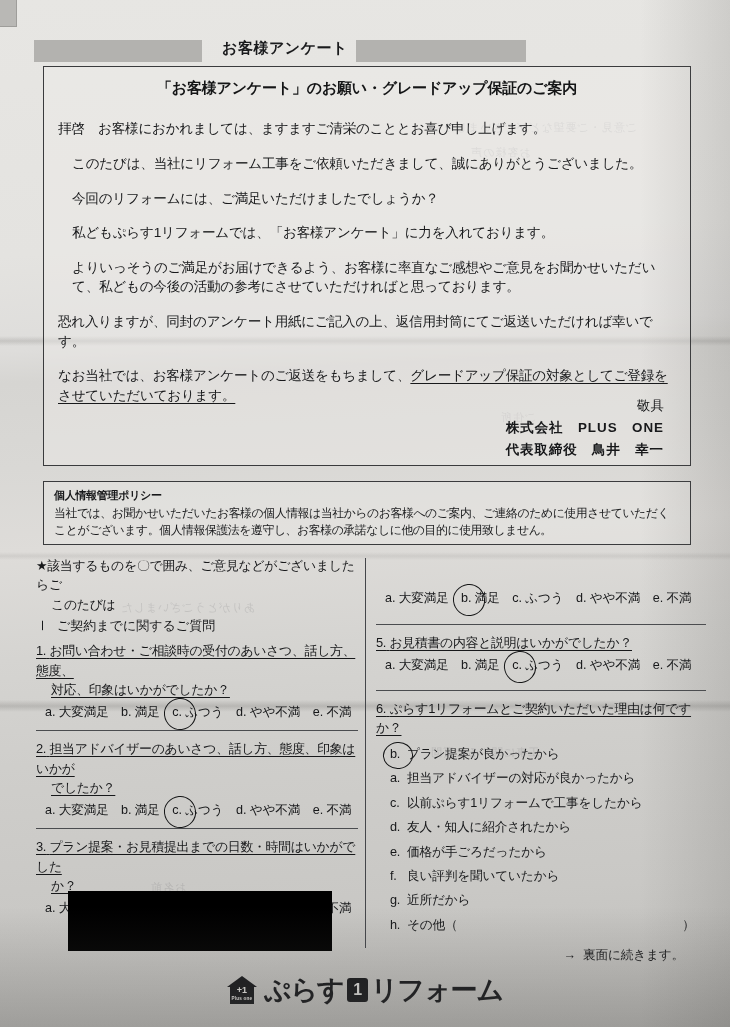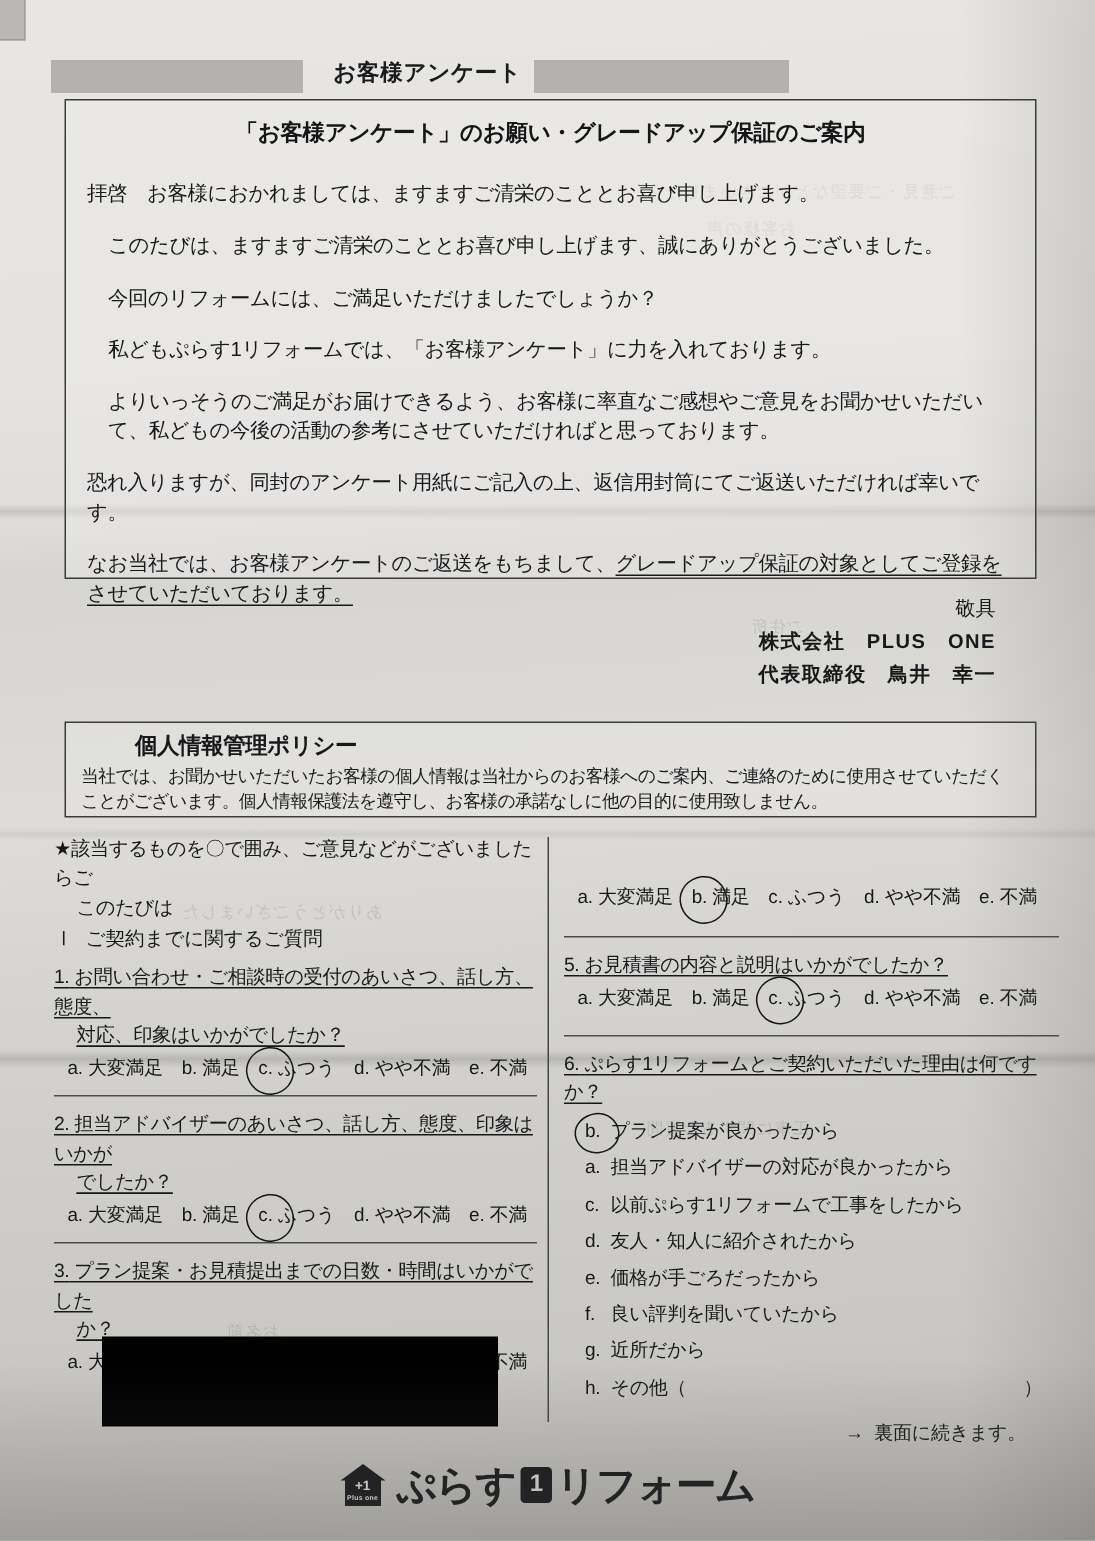--- a/index.html
+++ b/index.html
@@ -83,21 +83,21 @@
     font-size: 15px;
     font-weight: 700;
     letter-spacing: 0.5px;
     color: #1a1b1d;
   }
 
   
   .letter-box {
     position: absolute;
     left: 43px; top: 66px;
-    width: 648px; height: 320px;
+    width: 648px; height: 400px;
     border: 1.4px solid #3a3b3d;
     background: rgba(238,237,234,0.42);
     box-sizing: border-box;
   }
   .letter-title {
     position: absolute;
     top: 12px; left: 0; right: 0;
     text-align: center;
     font-size: 15px;
     font-weight: 700;
@@ -133,25 +133,24 @@
   .privacy-box {
     position: absolute;
     left: 43px; top: 481px;
     width: 648px; height: 64px;
     border: 1.4px solid #3a3b3d;
     box-sizing: border-box;
     background: rgba(236,235,232,0.35);
     padding: 6px 10px 0 10px;
   }
   .privacy-title {
-    font-size: 15px;
+    font-size: 11px;
     font-weight: 700;
     margin-bottom: 2px;
     letter-spacing: -0.3px;
-    margin-left: 36px;
   }
   .privacy-text {
     font-size: 11.9px;
     line-height: 1.45;
     letter-spacing: -0.45px;
     color: #1a1b1d;
   }
 
   
   .survey {
@@ -333,21 +332,21 @@
     <div class="gray-block gray-left"></div>
     <div class="gray-block gray-right"></div>
     <div class="header-title">お客様アンケート</div>
   </div>
 
   <div class="letter-box">
     <div class="letter-title">「お客様アンケート」のお願い・グレードアップ保証のご案内</div>
 
     <div class="letter-body">
       <p>拝啓　お客様におかれましては、ますますご清栄のこととお喜び申し上げます。</p>
-      <p class="indent">このたびは、ますますご清栄のこととお喜び申し上げます、誠にありがとうございました。</p>
+      <p class="indent">このたびは、当社にリフォーム工事をご依頼いただきまして、誠にありがとうございました。</p>
       <p class="indent">今回のリフォームには、ご満足いただけましたでしょうか？</p>
       <p class="indent">私どもぷらす1リフォームでは、「お客様アンケート」に力を入れております。</p>
       <p class="indent">よりいっそうのご満足がお届けできるよう、お客様に率直なご感想やご意見をお聞かせいただいて、私どもの今後の活動の参考にさせていただければと思っております。</p>
       <p>恐れ入りますが、同封のアンケート用紙にご記入の上、返信用封筒にてご返送いただければ幸いです。</p>
       <p><span>なお当社では、お客様アンケートのご返送をもちまして、</span><span class="u-line">グレードアップ保証の対象としてご登録をさせていただいております。</span></p>
     </div>
 
     <div class="sign-block">
       <div>敬具</div>
       <div class="sign-company">株式会社　PLUS　ONE</div>

